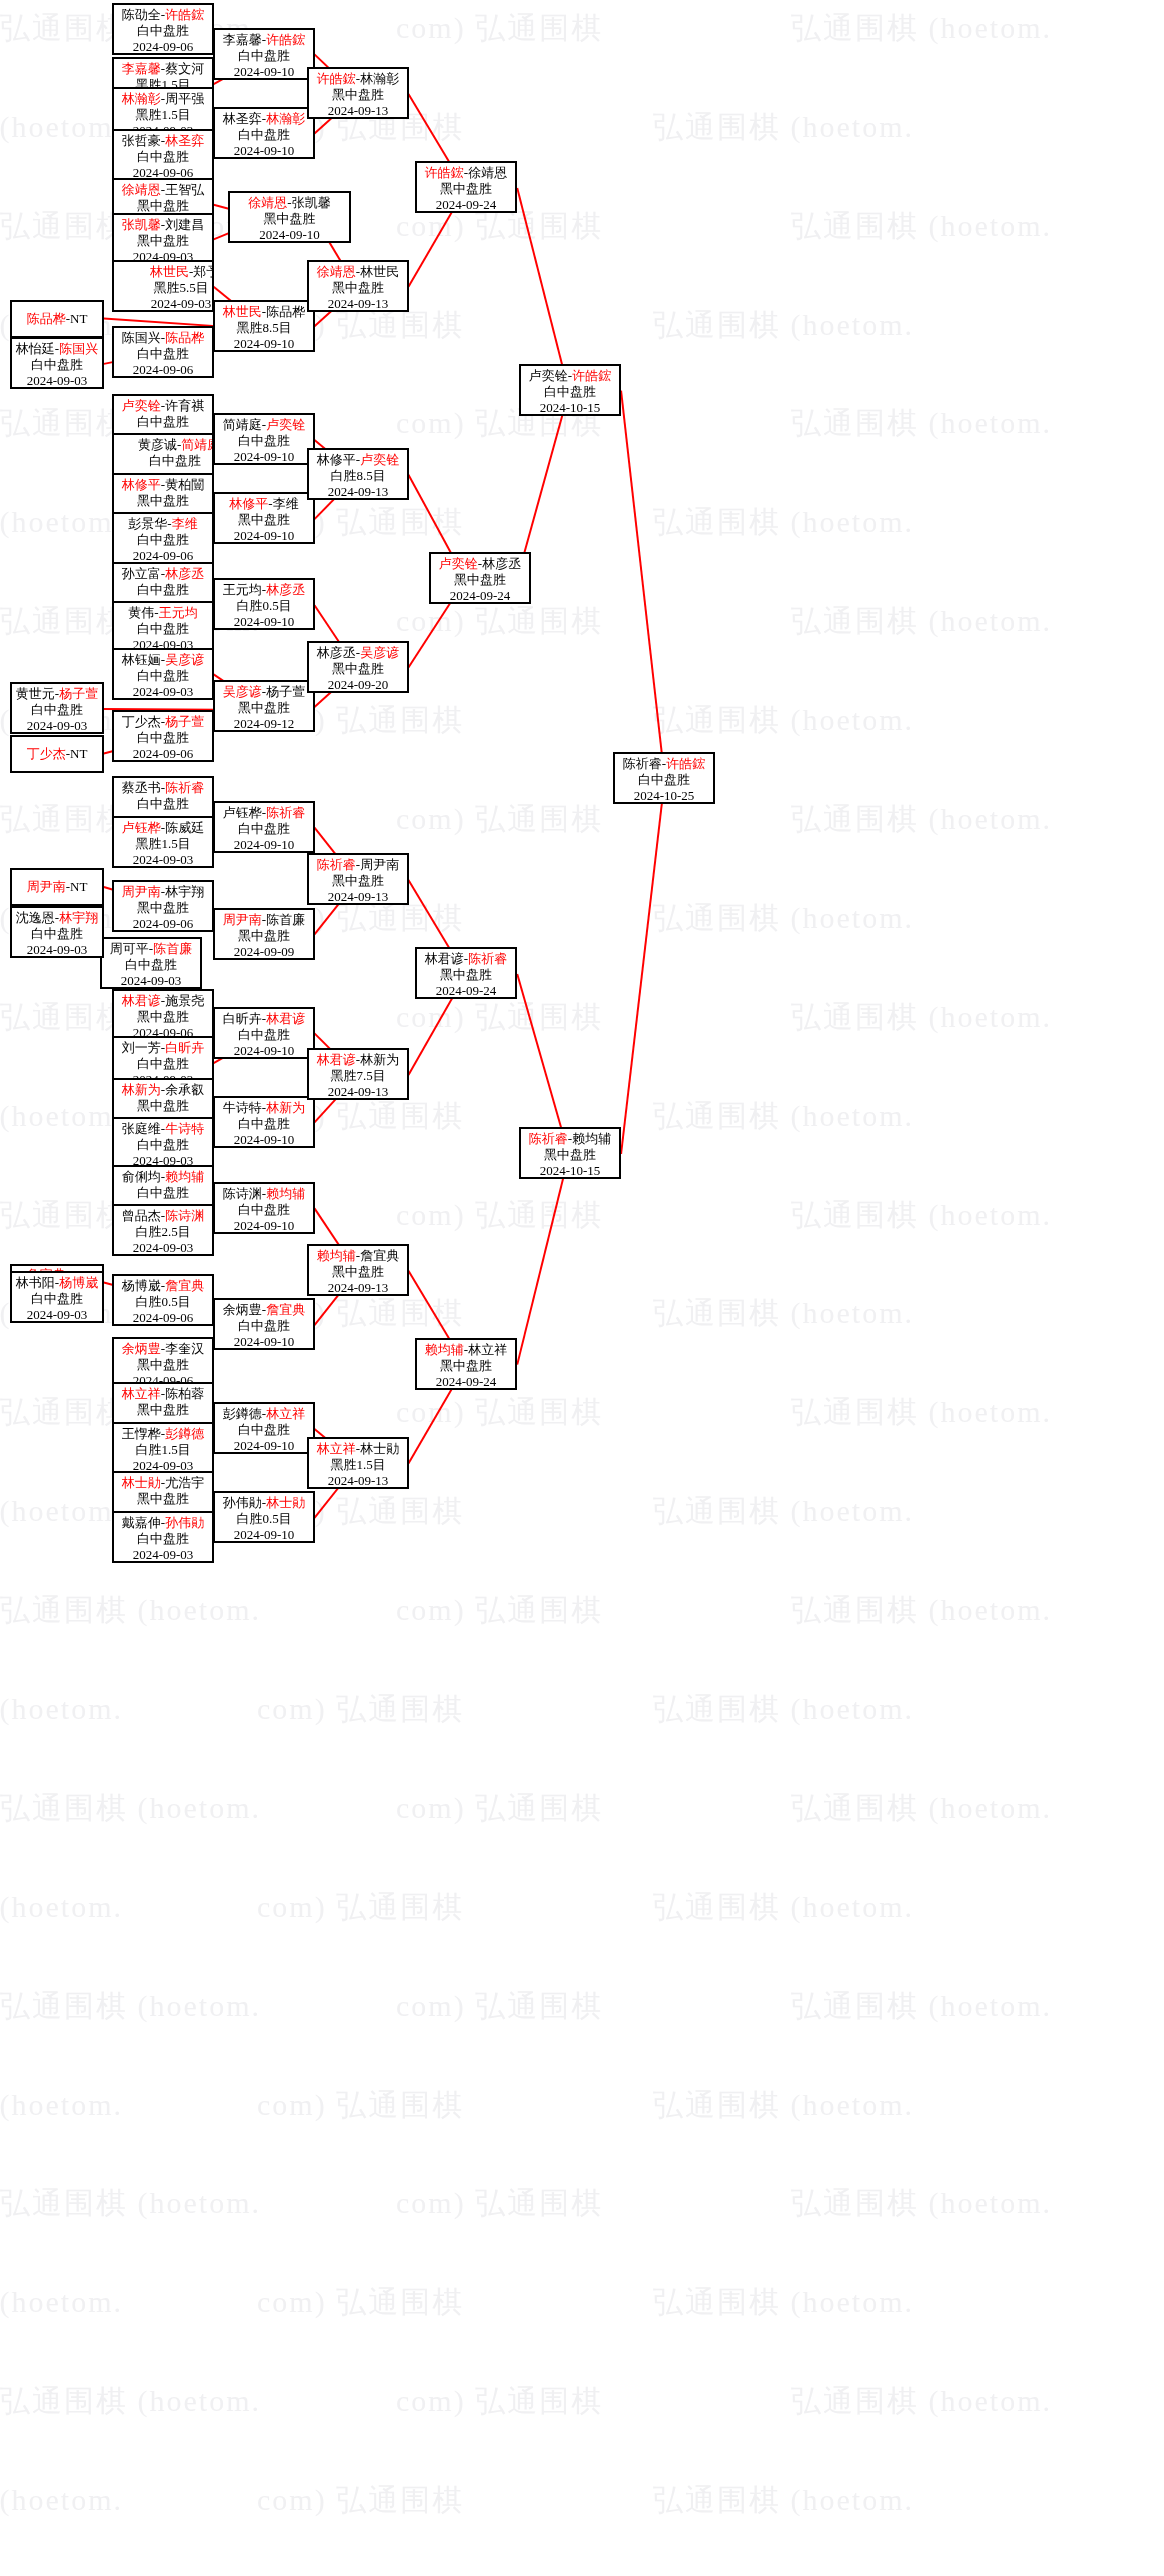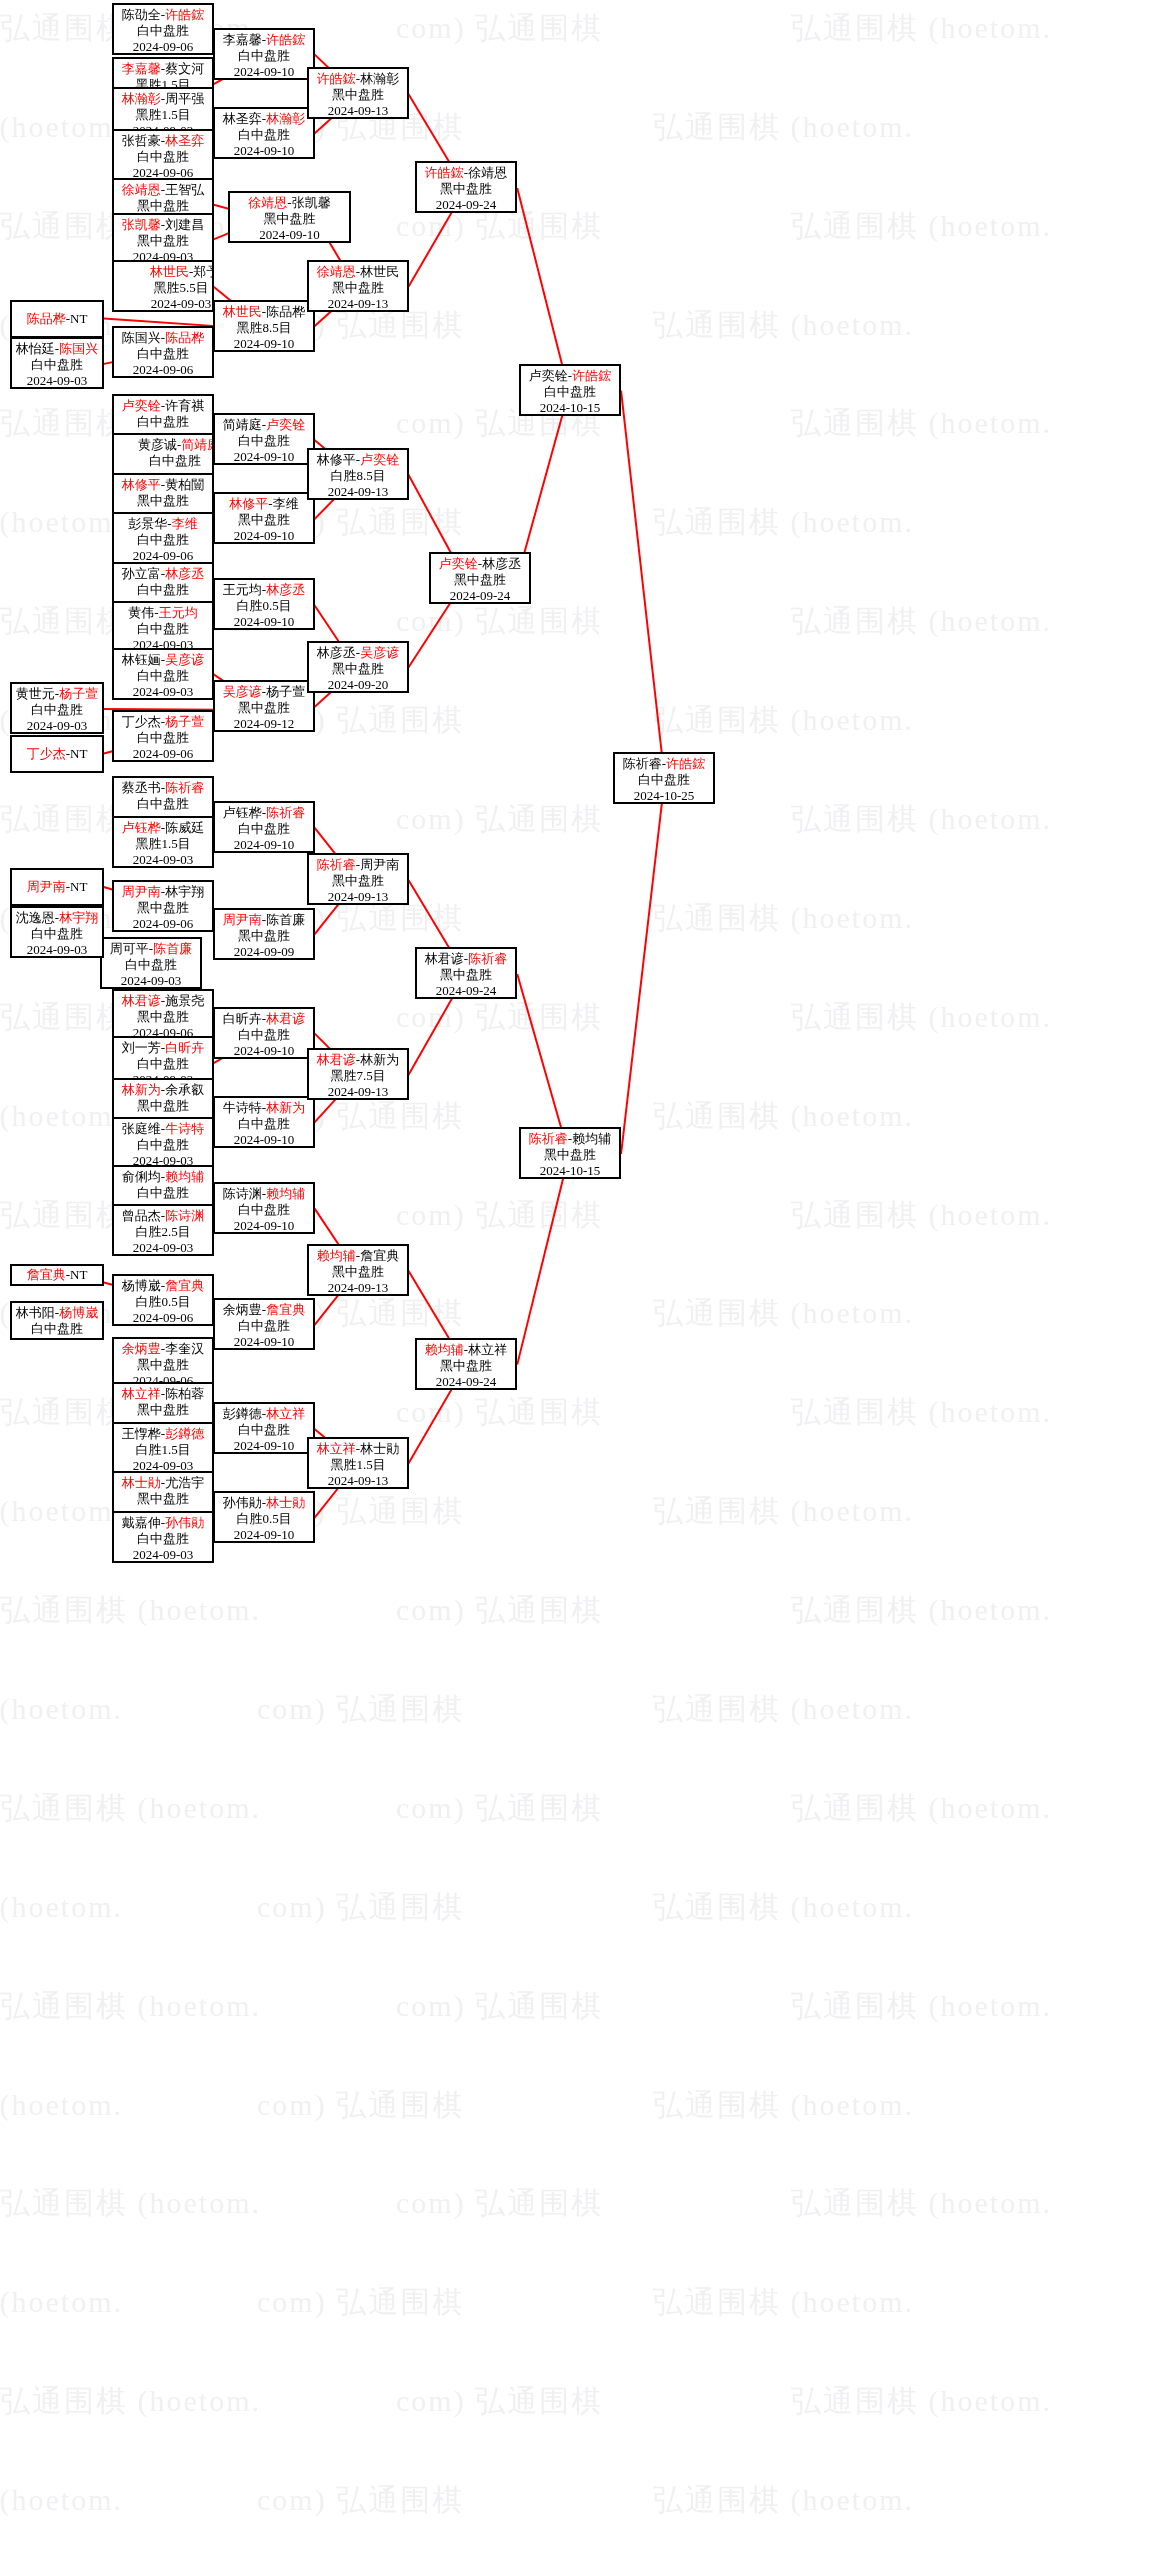--- a/index.html
+++ b/index.html
@@ -373,21 +373,21 @@
       <span class="ln"><span class="r">周尹南</span><span class="k">-</span><span class="k">NT</span></span>
     </div>
     <div class="box" style="left: 10px; top: 906px; width: 94px; height: 52px;">
       <span class="ln"><span class="k">沈逸恩</span><span class="k">-</span><span class="r">林宇翔</span></span>
       <span class="ln">白中盘胜</span>
       <span class="ln">2024-09-03</span>
     </div>
     <div class="box nt" style="left: 10px; top: 1264px; width: 94px; height: 22px;">
       <span class="ln"><span class="r">詹宜典</span><span class="k">-</span><span class="k">NT</span></span>
     </div>
-    <div class="box" style="left: 10px; top: 1301px; width: 94px; height: 39px;">
+    <div class="box" style="left: 10px; top: 1271px; width: 94px; height: 52px;">
       <span class="ln"><span class="k">林书阳</span><span class="k">-</span><span class="r">杨博崴</span></span>
       <span class="ln">白中盘胜</span>
       <span class="ln">2024-09-03</span>
     </div>
     <div class="box" style="left: 213px; top: 28px; width: 102px; height: 52px;">
       <span class="ln"><span class="k">李嘉馨</span><span class="k">-</span><span class="r">许皓鋐</span></span>
       <span class="ln">白中盘胜</span>
       <span class="ln">2024-09-10</span>
     </div>
     <div class="box" style="left: 213px; top: 107px; width: 102px; height: 52px;">

